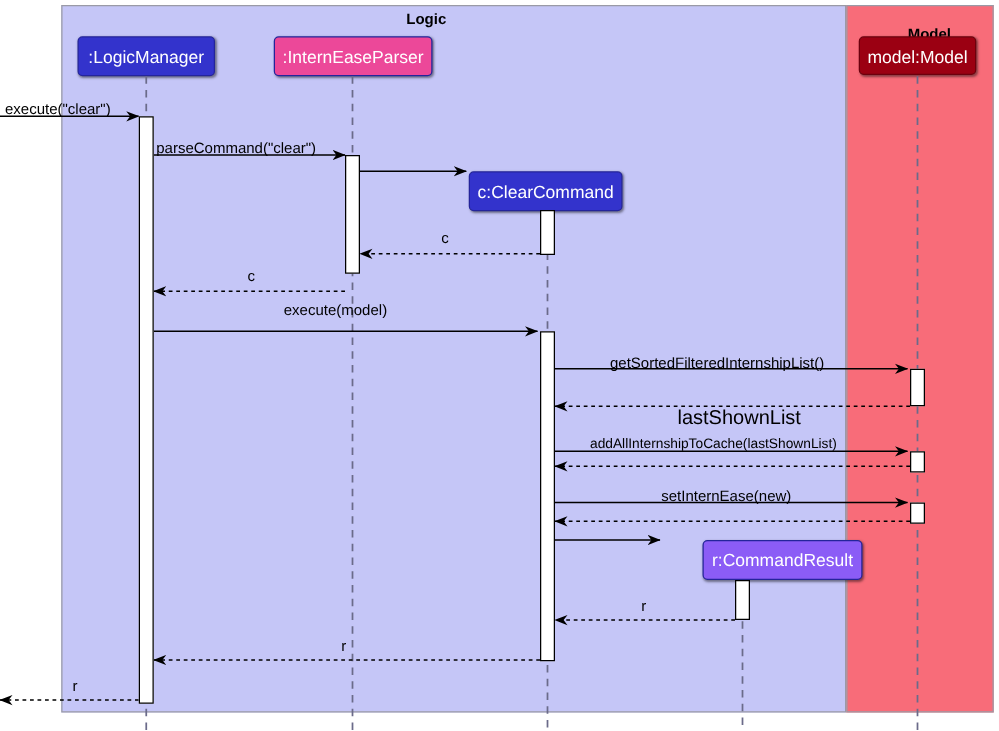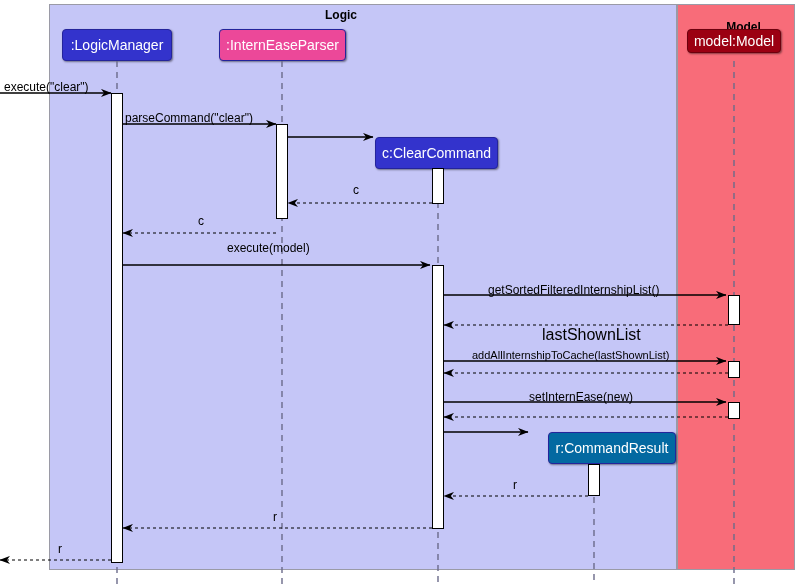--- a/index.html
+++ b/index.html
@@ -91,22 +91,22 @@
 <div id="diagram">
 
   <div id="panels-root">
       <div class="panel panel-logic" style="left: 49px; top: 4px; width: 628px; height: 566px; background: rgb(197, 198, 247); border-color: rgb(154, 154, 166);"></div>
       <div class="panel-title" style="left: 49px; top: 7px; width: 584px;">Logic</div>
       <div class="panel panel-model" style="left: 677px; top: 4px; width: 118px; height: 566px; background: rgb(248, 108, 121); border-color: rgb(154, 154, 166);"></div>
       <div class="panel-title" style="left: 677px; top: 7px; width: 133px; margin-top: 12px;">Model</div>
       <div class="participant logic-obj" style="left: 62px; top: 29px; width: 110px; height: 32px; background: rgb(51, 51, 204); font-size: 14px;">:LogicManager</div>
       <div class="participant logic-obj" style="left: 219px; top: 29px; width: 127px; height: 32px; background: #ec4899; font-size: 14px;">:InternEaseParser</div>
       <div class="participant logic-obj" style="left: 375px; top: 137px; width: 123px; height: 32px; background: rgb(51, 51, 204); font-size: 14px;">c:ClearCommand</div>
-      <div class="participant logic-obj" style="left: 548px; top: 432px; width: 128px; height: 32px; background: #0369a1; font-size: 14px;">r:CommandResult</div>
-      <div class="participant model-obj" style="left: 687px; top: 29px; width: 94px; height: 24px; background: rgb(155, 0, 18); font-size: 14px;">model:Model</div>
+      <div class="participant logic-obj" style="left: 562px; top: 432px; width: 128px; height: 32px; background: #8b5cf6; font-size: 14px;">r:CommandResult</div>
+      <div class="participant model-obj" style="left: 687px; top: 29px; width: 94px; height: 31px; background: rgb(155, 0, 18); font-size: 14px;">model:Model</div>
     </div>
   <svg class="layer" id="lines-layer" viewBox="0 0 799 585" xmlns="http://www.w3.org/2000/svg">
     <defs>
       <marker id="arrow-solid" markerWidth="11" markerHeight="9" refX="10" refY="4.5" orient="auto" markerUnits="userSpaceOnUse">
         <path d="M0,0.4 L10.5,4.5 L0,8.6 L3.1,4.5 Z" fill="#000000"></path>
       </marker>
       <marker id="arrow-open" markerWidth="11" markerHeight="9" refX="10" refY="4.5" orient="auto" markerUnits="userSpaceOnUse">
         <path d="M0,0.4 L10.5,4.5 L0,8.6 L3.1,4.5 Z" fill="#000000"></path>
       </marker>
     </defs>

